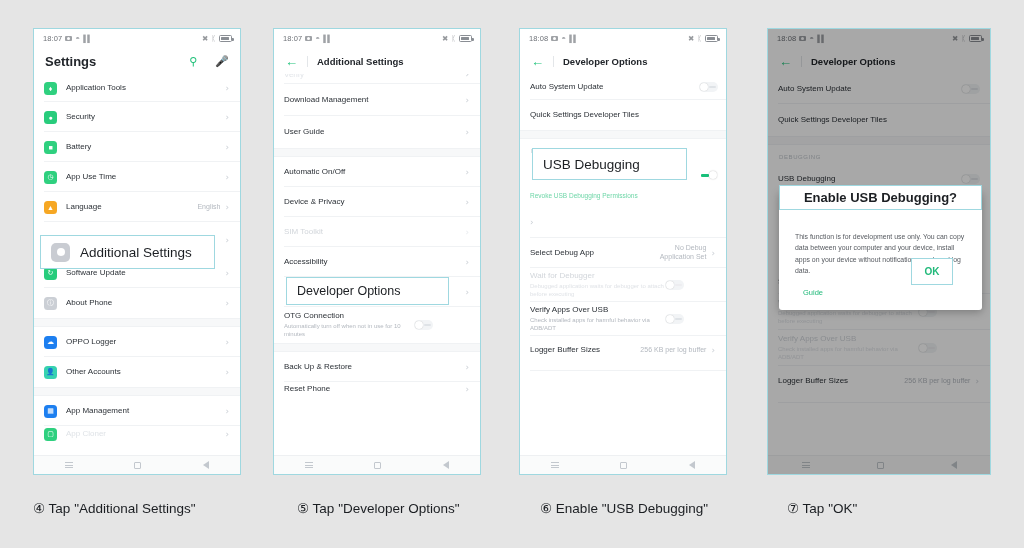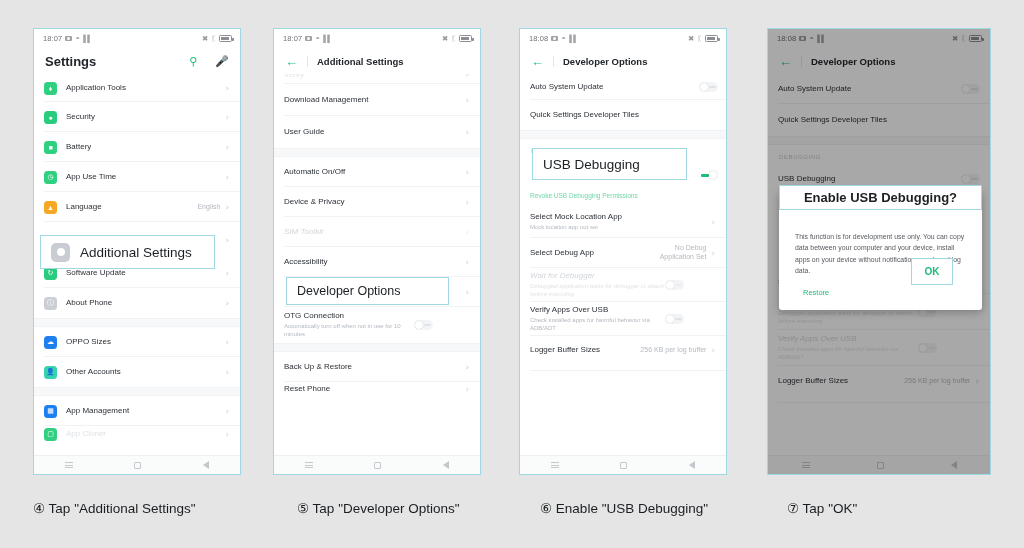--- a/index.html
+++ b/index.html
@@ -76,21 +76,21 @@
     color:#fff; font-size:7px;
   }
   .row .lbl { font-size:8px; color:#2b3036; flex:1; line-height:1.25; }
   .row .lbl .sub { display:block; font-size:6px; color:#b3b8bf; margin-top:1.5px; line-height:1.3; }
   .row .val { font-size:7px; color:#b3b8bf; margin-right:5px; text-align:right; line-height:1.25;}
   .chev { color:#c9ced4; font-size:9px; line-height:1; font-family:"DejaVu Sans", sans-serif; }
   .row.divider:after{
     content:""; position:absolute; left:10px; right:0; bottom:0;
     height:1px; background:#f0f2f4;
   }
-  .row.dim .lbl, .row.dim .val { color:#d2d6db;font-style:italic; }
+  .row.dim .lbl, .row.dim .val { color:#d2d6db; }
   .row.dim .lbl .sub { color:#e0e3e7; }
   .gap { height:9px; background:#f7f8f9; border-top:1px solid #f0f2f4; border-bottom:1px solid #f0f2f4;}
   .sechead { font-size:6px; color:#c2c7cd; letter-spacing:.6px; padding:9px 11px 4px; }
 
   
   .tg { width:19px;height:10px;border-radius:6px;background:#f2f4f6;position:relative;flex:0 0 19px; }
   .tg:after{content:"";position:absolute;left:1px;top:1px;width:8px;height:8px;border-radius:50%;background:#fff;box-shadow:0 0 1px rgba(0,0,0,.25);}
   .tg b{position:absolute;right:2px;top:4px;width:7px;height:2px;background:#dfe3e7;border-radius:1px;display:block;}
   .tg.on { background:#fff; }
   .tg.on:after{ left:auto; right:1px; background:#fff; box-shadow:0 0 1.5px rgba(0,0,0,.3); }
@@ -236,21 +236,21 @@
           <span class="chev">›</span>
         </div>
         <div class="row">
           <span class="ico gry">ⓘ</span>
           <span class="lbl">About Phone</span>
           <span class="chev">›</span>
         </div>
         <div class="gap"></div>
         <div class="row divider">
           <span class="ico blu">☁</span>
-          <span class="lbl">OPPO Sizes</span>
+          <span class="lbl">OPPO Logger</span>
           <span class="chev">›</span>
         </div>
         <div class="row">
           <span class="ico tel">👤</span>
           <span class="lbl">Other Accounts</span>
           <span class="chev">›</span>
         </div>
         <div class="gap"></div>
         <div class="row divider">
           <span class="ico blu">▦</span>
@@ -418,24 +418,20 @@
 
         <div class="row" style="min-height:34px;padding-right:8px">
           <span class="lbl" style="visibility:hidden">USB Debugging</span>
           <span class="tg on">
               <b></b>
             </span>
         </div>
         <div style="padding:0 11px 7px 10px;font-size:6.5px;color:#6fd6a8;">Revoke USB Debugging Permissions</div>
 
         <div class="row divider" style="min-height:32px">
-          <span class="lbl">
-            <span>Select Mock Location App</span>
-            <span class="sub">Mock location app not set</span>
-          </span>
           <span class="chev">›</span>
         </div>
         <div class="row divider" style="min-height:30px">
           <span class="lbl">Select Debug App</span>
           <span class="val" style="max-width:64px">No Debug Application Set</span>
           <span class="chev">›</span>
         </div>
         <div class="row divider dim" style="min-height:34px;padding-right:8px">
           <span class="lbl" style="max-width:135px">
             <span>Wait for Debugger</span>
@@ -562,21 +558,21 @@
         <span class="sq"></span>
         <span class="tri"></span>
       </div>
 
       <div class="scrim"></div>
 
       <div class="dialog">
         <div class="dtitle">Enable USB Debugging?</div>
         <div class="dbody">This function is for development use only. You can copy data between your computer and your device, install apps on your device without notifications, and read log data.</div>
         <div class="dacts">
-          <span class="dbtn">Restore</span>
+          <span class="dbtn">Guide</span>
           <span class="dbtn ok">OK</span>
         </div>
       </div>
 
       <div class="callout" id="co-dlg">
         <span>Enable USB Debugging?</span>
       </div>
       <div class="callout" id="co-ok">
         <span>OK</span>
       </div>

